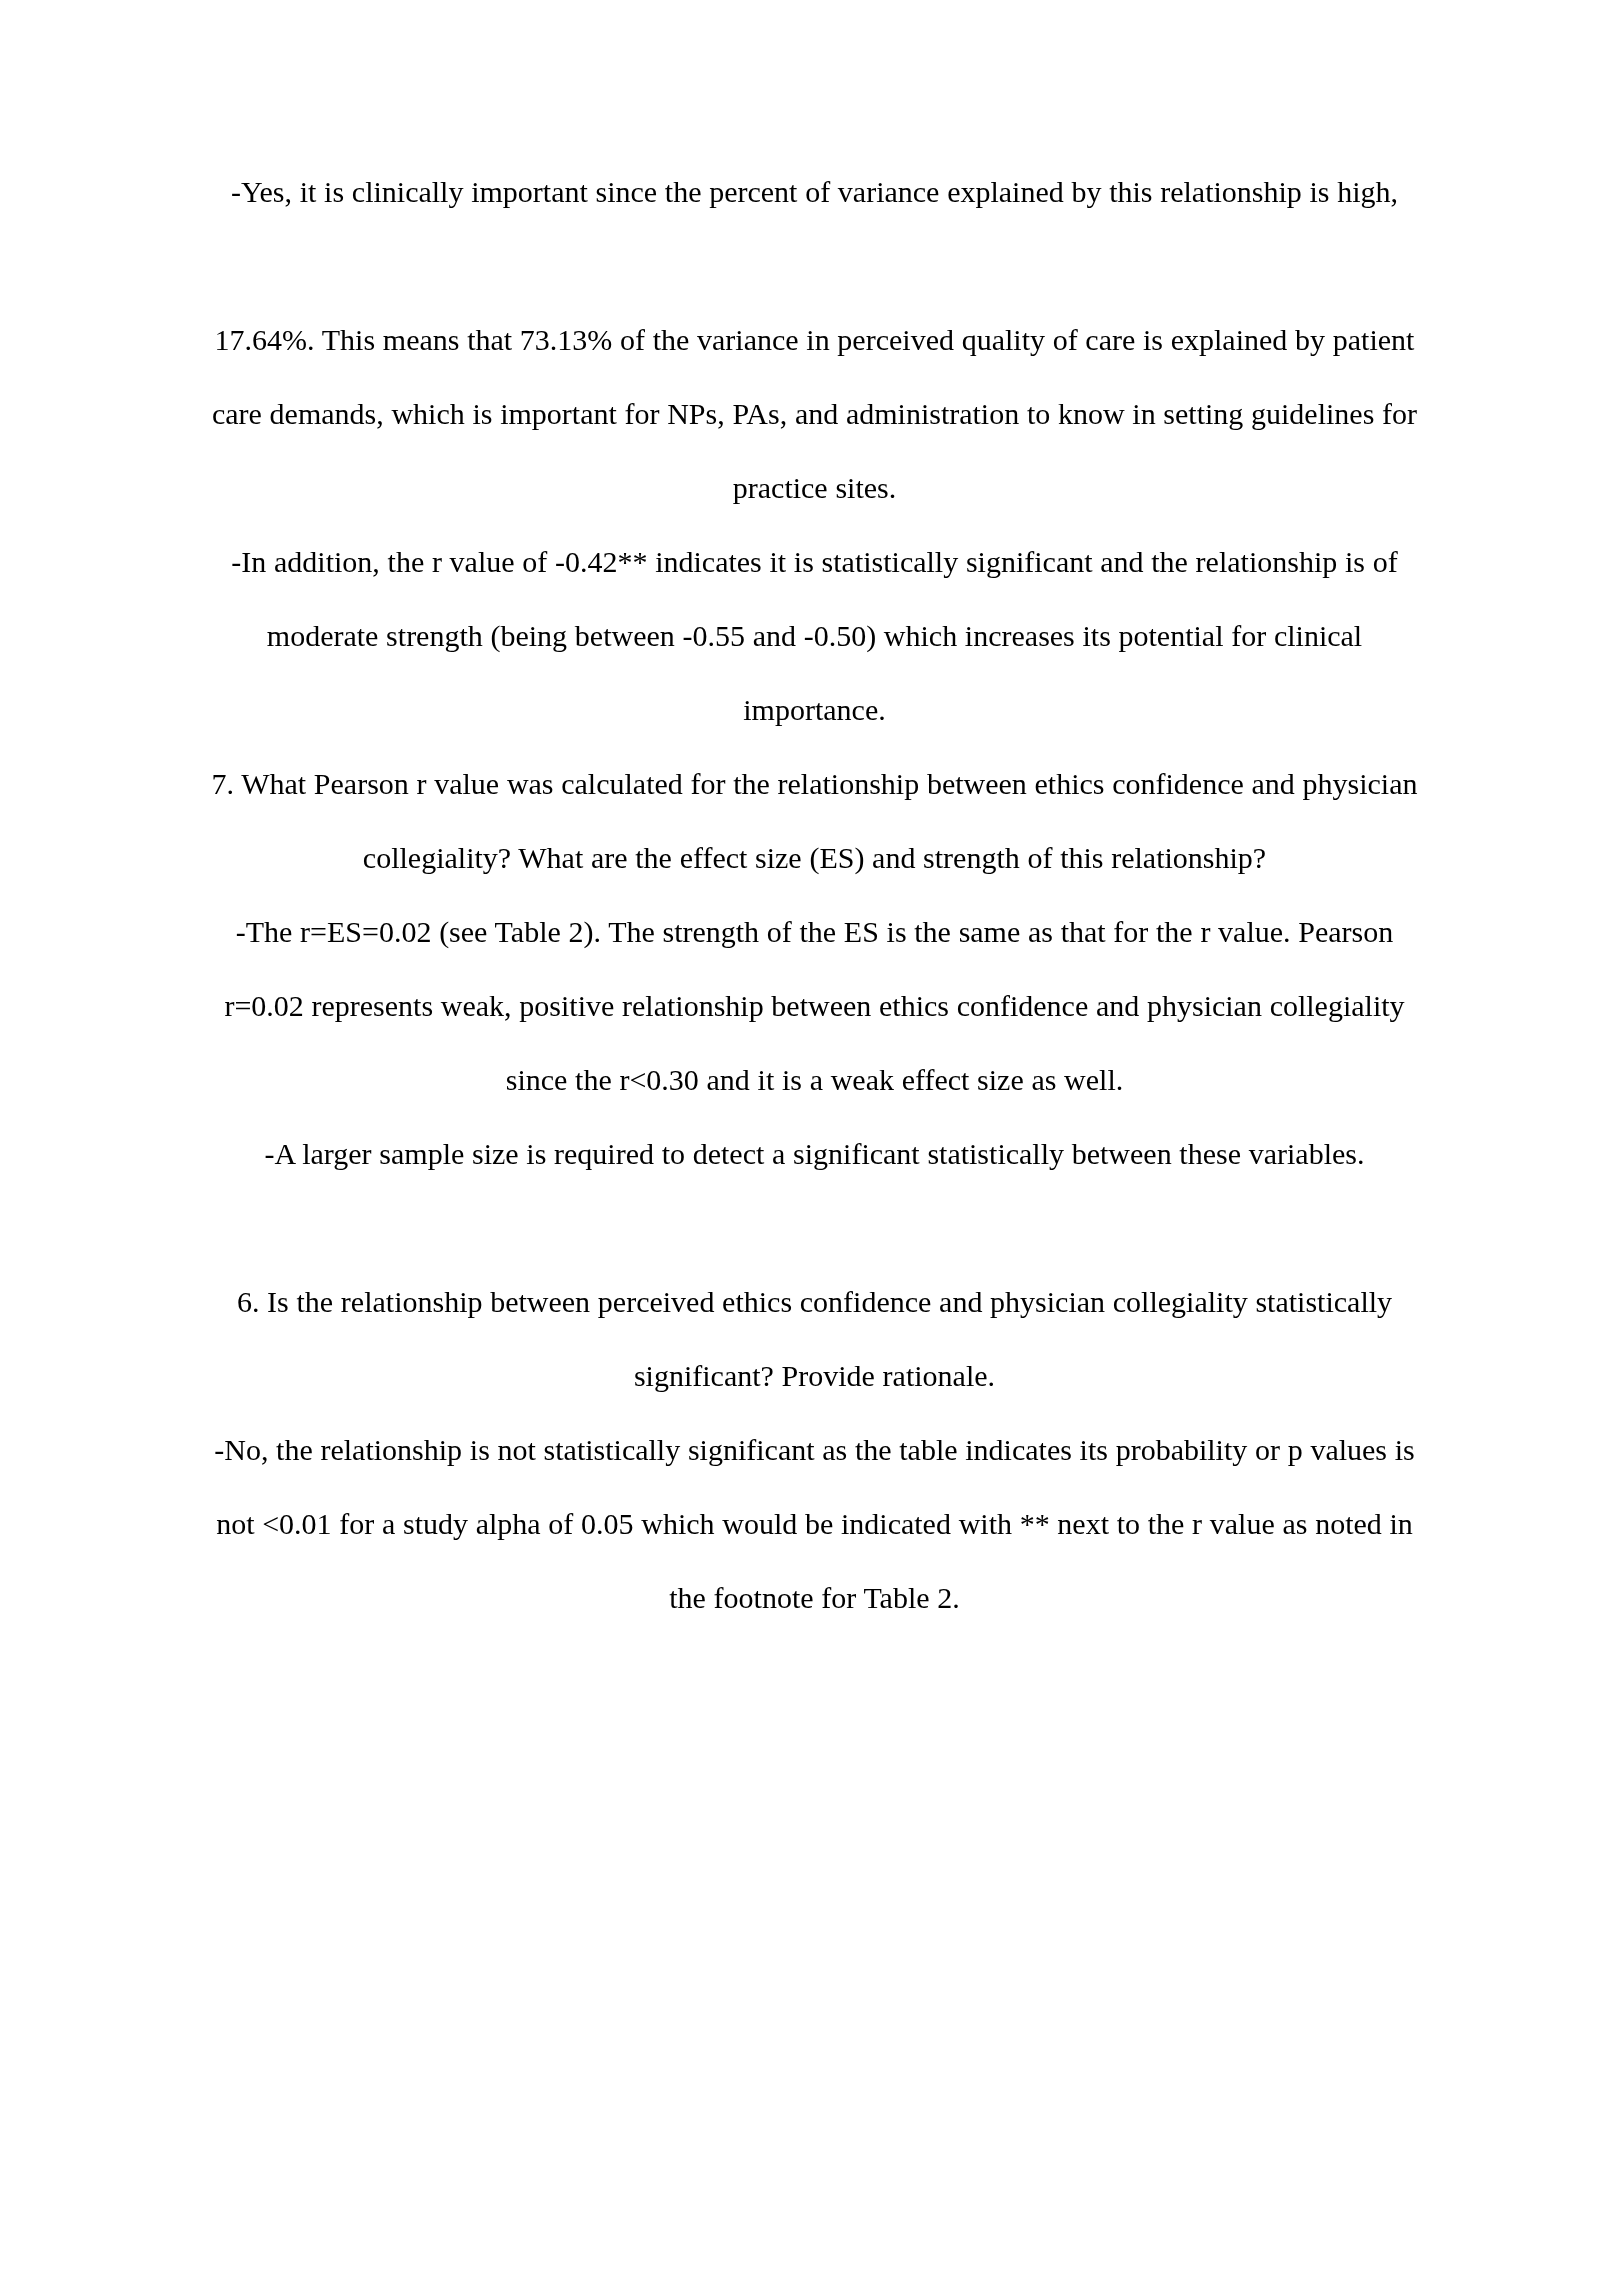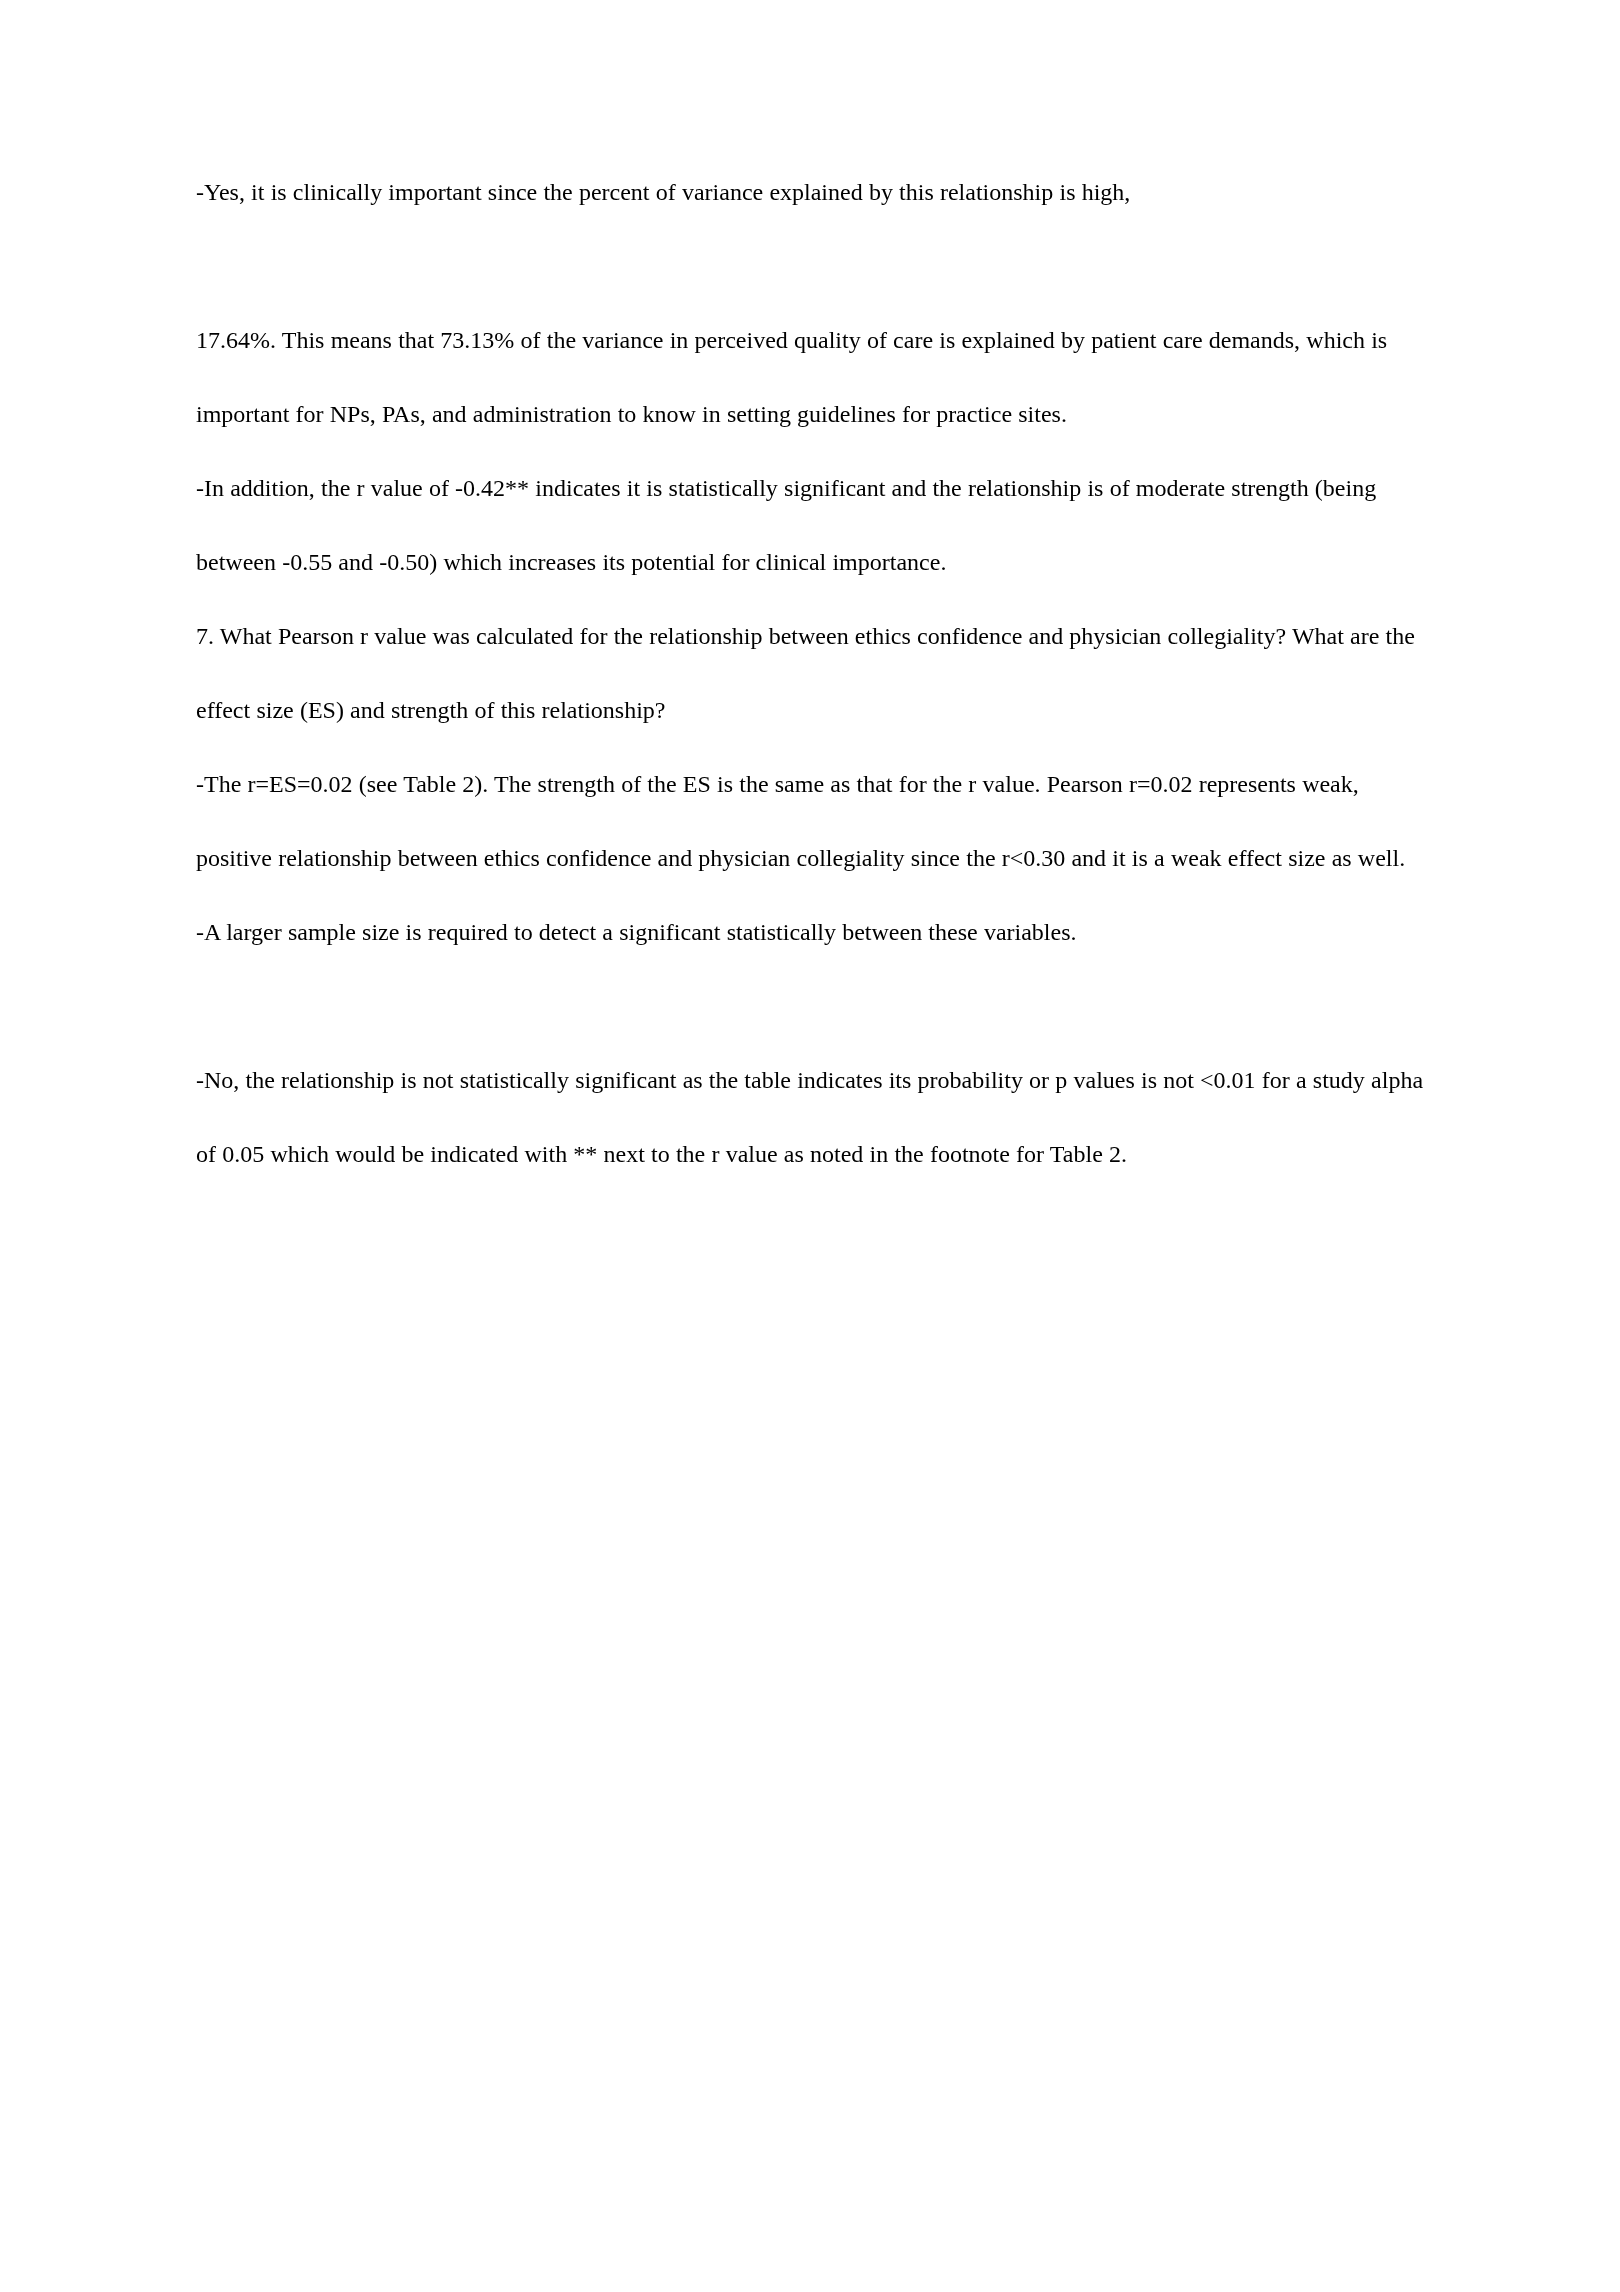--- a/index.html
+++ b/index.html
@@ -22,23 +22,23 @@
     background: #ffffff;
     box-sizing: border-box;
   }
   .doc-body {
     position: absolute;
     left: 196px;
     top: 155px;
     width: 1237px;
   }
   .para {
-    font-size: 24px;
+    font-size: 30px;
     line-height: 74px;
-    text-align: left;
+    text-align: center;
     margin: 0;
     padding: 0;
     white-space: normal;
     word-spacing: 0.2px;
   }
   
   .gap-1 { height: 74px; }
   .gap-3 { height: 222px; }
 </style>
 </head>
@@ -56,20 +56,21 @@
     <p class="para">-In addition, the r value of -0.42** indicates it is statistically significant and the relationship is of moderate strength (being between -0.55 and -0.50) which increases its potential for clinical importance.</p>
 
     <p class="para">7. What Pearson r value was calculated for the relationship between ethics confidence and physician collegiality? What are the effect size (ES) and strength of this relationship?</p>
 
     <p class="para">-The r=ES=0.02 (see Table 2). The strength of the ES is the same as that for the r value. Pearson r=0.02 represents weak, positive relationship between ethics confidence and physician collegiality since the r&lt;0.30 and it is a weak effect size as well.</p>
 
     <p class="para">-A larger sample size is required to detect a significant statistically between these variables.</p>
 
     <div class="gap-1"></div>
 
+    <p class="para">6. Is the relationship between perceived ethics confidence and physician collegiality statistically significant? Provide rationale.</p>
 
     <p class="para">-No, the relationship is not statistically significant as the table indicates its probability or p values is not &lt;0.01 for a study alpha of 0.05 which would be indicated with ** next to the r value as noted in the footnote for Table 2.</p>
 
     <div class="gap-3"></div>
 
 
   </div>
 </div>
 
 

